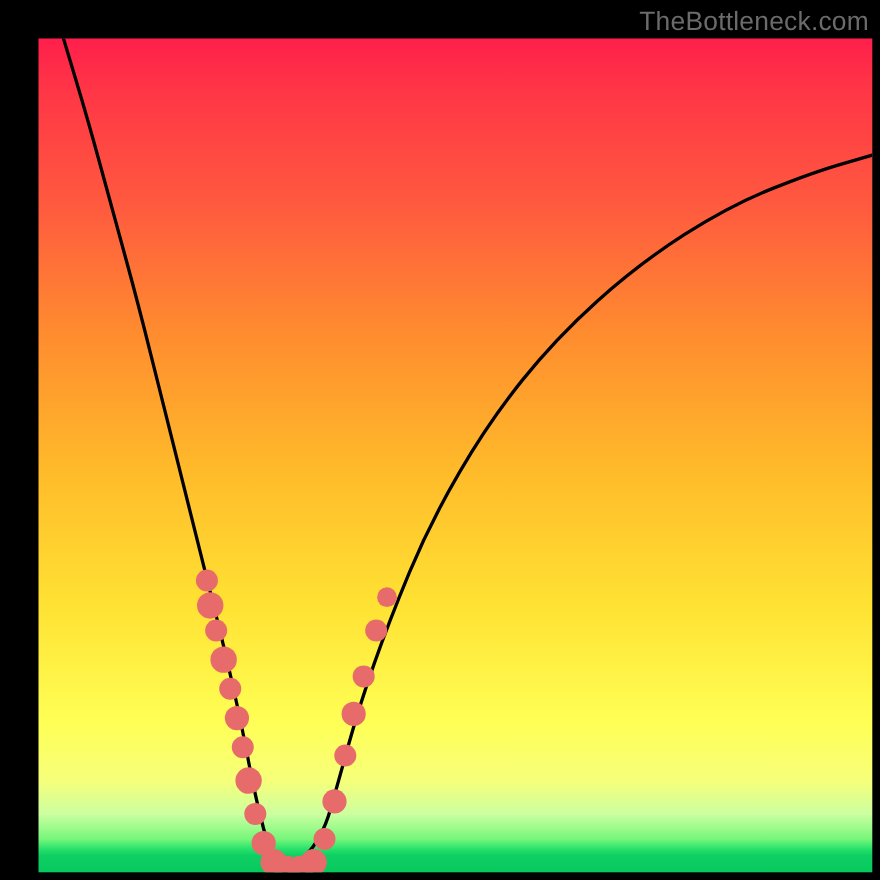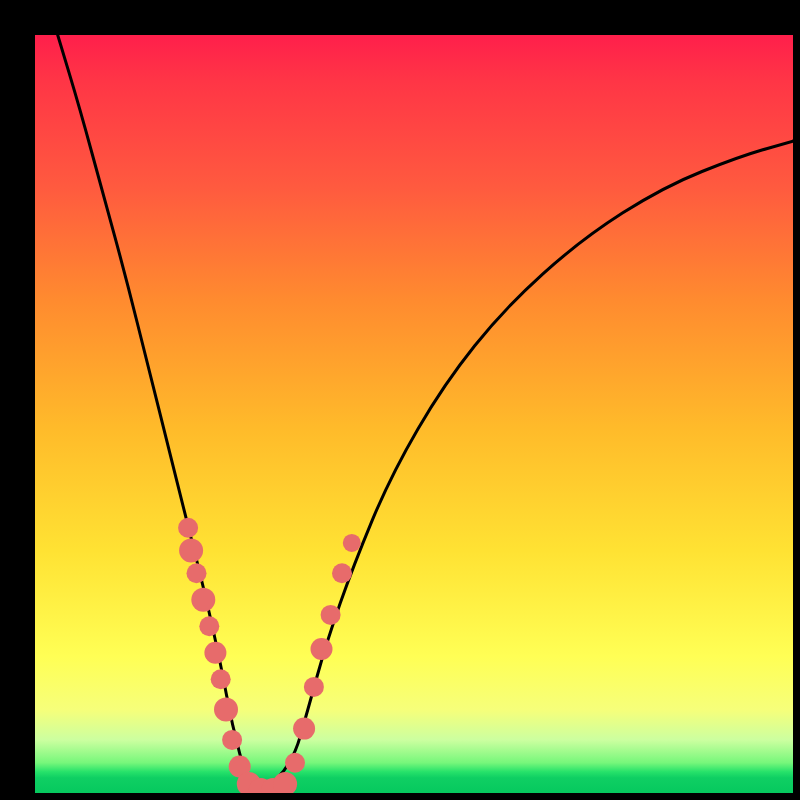--- a/index.html
+++ b/index.html
@@ -63,20 +63,21 @@
     left: 0;
     top: 0;
     width: 758px;
     height: 758px;
   }
 </style>
 </head>
 <body>
 
 <div class="stage">
+  <div class="watermark">TheBottleneck.com</div>
 
   <div class="plot-wrap">
     <div class="bg-gradient"></div>
     <svg class="overlay" viewBox="0 0 758 758" preserveAspectRatio="none">
       <path id="curve-path" fill="none" stroke="#000000" stroke-width="3" stroke-linejoin="round" stroke-linecap="round" d="M 22.7 0.0 Q 22.7 0.0 34.1 37.9 Q 45.5 75.8 56.8 117.5 Q 68.2 159.2 79.6 200.9 Q 91.0 242.6 102.3 288.0 Q 113.7 333.5 123.2 371.4 Q 132.7 409.3 142.1 447.2 Q 151.6 485.1 161.1 523.0 Q 170.6 560.9 178.1 595.0 Q 185.7 629.1 191.4 659.5 Q 197.1 689.8 204.6 718.2 Q 212.2 746.6 219.8 752.3 Q 227.4 758.0 242.6 742.9 Q 257.7 727.7 265.3 701.1 Q 272.9 674.6 282.3 640.5 Q 291.8 606.4 305.1 568.5 Q 318.4 530.6 337.3 485.1 Q 356.3 439.6 382.8 394.2 Q 409.3 348.7 439.7 310.8 Q 470.0 272.9 507.9 238.8 Q 545.8 204.7 587.4 178.1 Q 629.1 151.6 667.0 136.5 Q 704.9 121.3 731.5 113.7 T 758.0 106.1"></path>
       <g id="markers-group">
           <circle cx="153.1" cy="492.7" r="10" fill="#e76b6b"></circle>
           <circle cx="156.1" cy="515.4" r="12" fill="#e76b6b"></circle>
           <circle cx="161.5" cy="538.2" r="10" fill="#e76b6b"></circle>
           <circle cx="168.3" cy="564.7" r="12" fill="#e76b6b"></circle>

